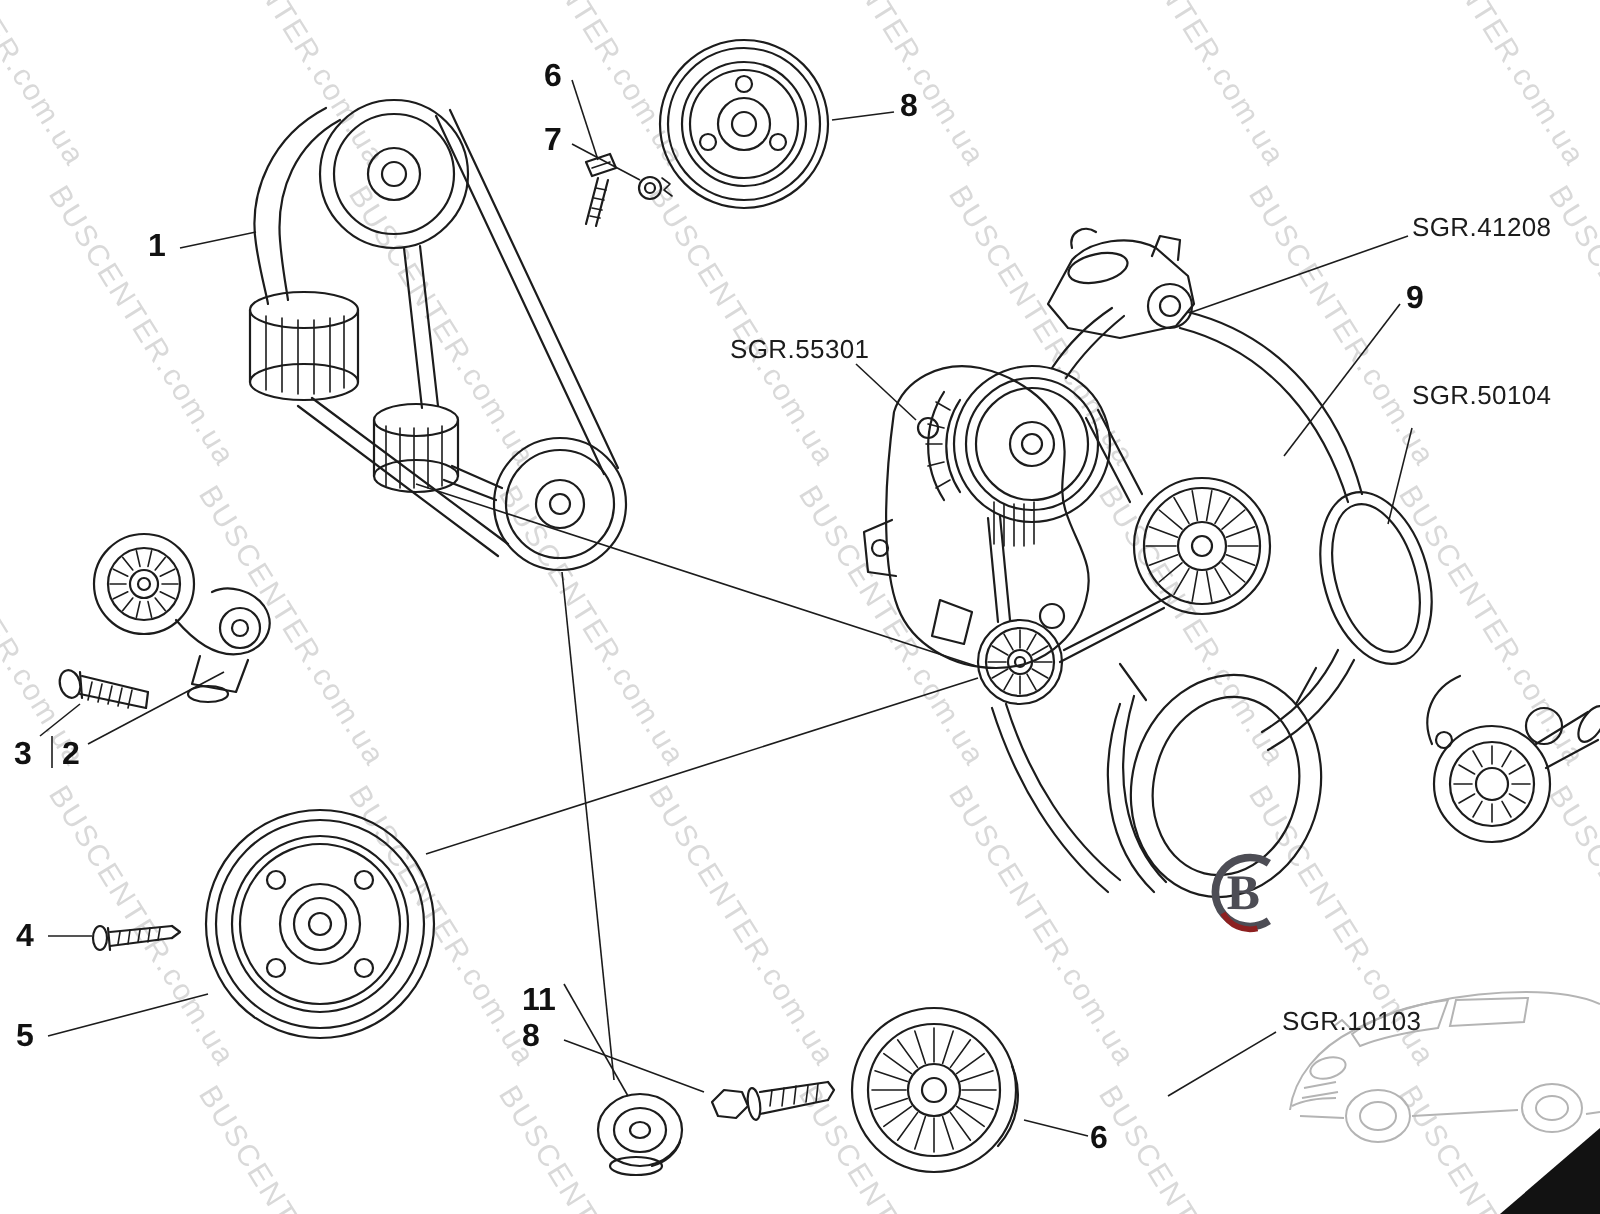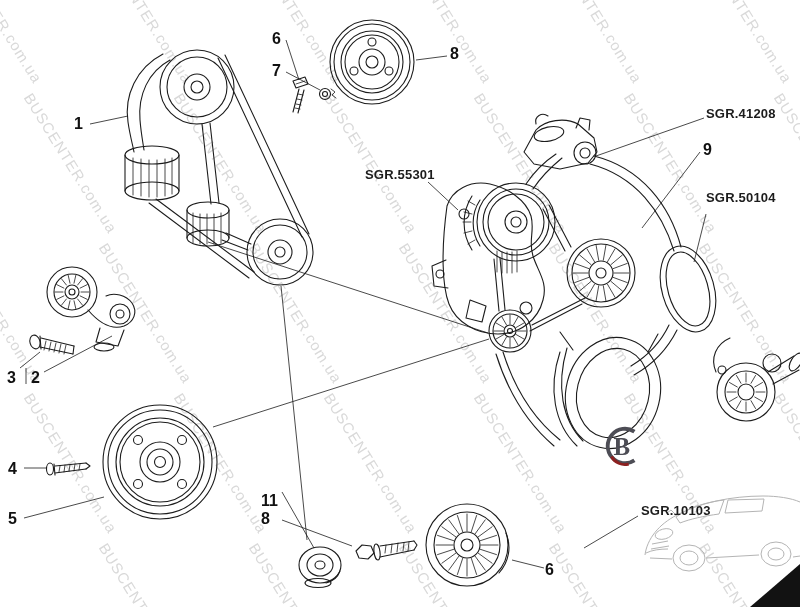--- a/index.html
+++ b/index.html
@@ -20,21 +20,21 @@
   .ink{fill:none;stroke:#1c1c1c;stroke-width:1.1;stroke-linecap:round;stroke-linejoin:round;}
   .thin{fill:none;stroke:#1c1c1c;stroke-width:0.8;}
   .spokes line{stroke:#1c1c1c;stroke-width:0.8;}
   .sketch{fill:none;stroke:#b4b4b4;stroke-width:1;}
   
   .callout{
     position:absolute;z-index:3;color:#111;font-weight:bold;font-size:16px;
     font-family:"Liberation Sans",sans-serif;line-height:1;
   }
   .pcode{
-    position:absolute;z-index:3;color:#1c1c1c;font-size:13px;font-weight:bold;
+    position:absolute;z-index:3;color:#1c1c1c;font-size:13px;font-weight:normal;
     font-family:"Liberation Sans",sans-serif;line-height:1;letter-spacing:.2px;
   }
   
   #logo{
     position:absolute;left:600px;top:424px;z-index:2;display:flex;align-items:center;gap:8px;
   }
   #logo .name{
     font-size:19px;font-weight:bold;letter-spacing:1.5px;color:#4d4d55;line-height:1.05;
   }
   #logo .tagline{

